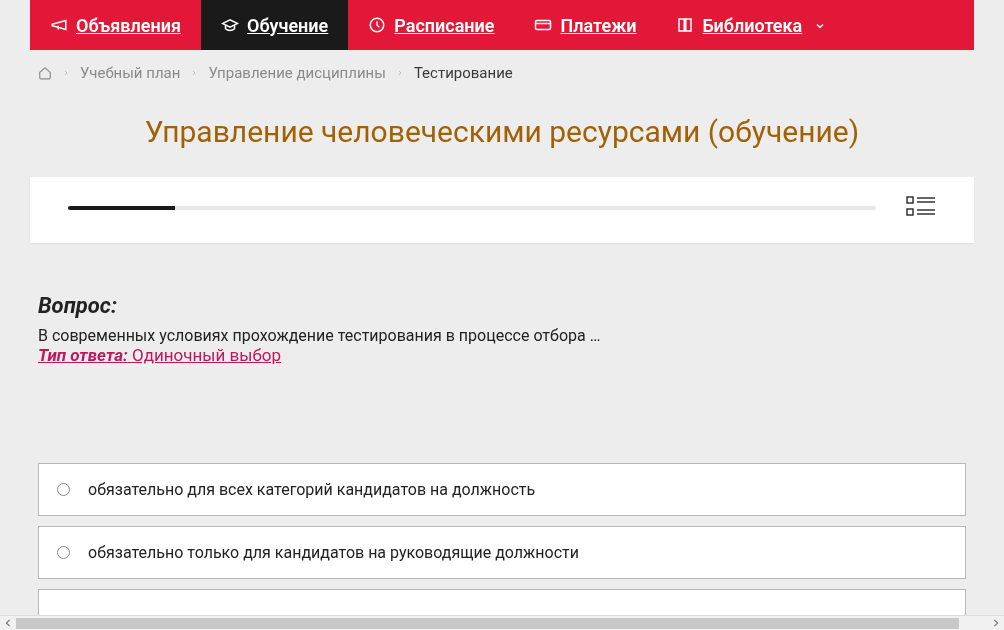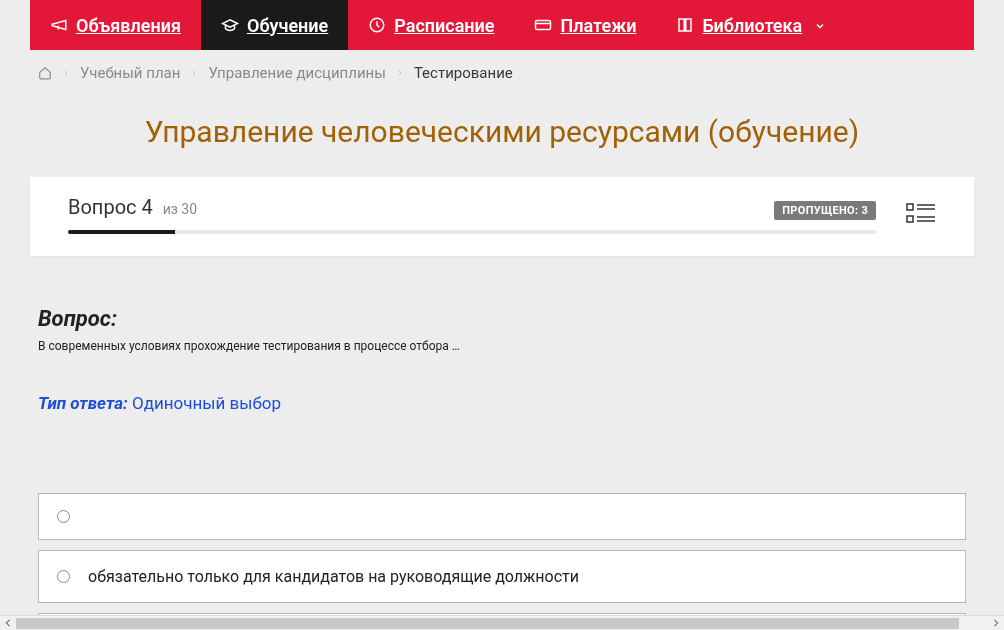--- a/index.html
+++ b/index.html
@@ -148,28 +148,28 @@
     .question-block {
       padding: 50px 8px 30px 8px;
     }
     .q-head {
       font-size: 22px;
       color: #222;
       margin-bottom: 8px;
     }
     .q-head i { font-style: italic; font-weight: 700; }
     .q-text {
-      font-size: 12px;
+      font-size: 16px;
       color: #222;
-      margin-bottom: 40px;
     }
     .ans-type {
       font-size: 17px;
-      color: #1d4ed8;
-      margin-bottom: 50px;
+      color: #be185d;
+      margin-bottom: 68px;
+      text-decoration: underline;
     }
     .ans-type i { font-style: italic; font-weight: 700; }
     .options {
       padding: 0 8px;
     }
     .option {
       border: 1px solid #b8b8b8;
       background: #fff;
       padding: 16px 18px;
       margin-bottom: 10px;
@@ -303,27 +303,20 @@
           <path d="M9 6l6 6-6 6"></path>
         </svg>
     </span>
     <span class="crumb current">Тестирование</span>
   </div>
 
   <div class="page-title">Управление человеческими ресурсами (обучение)</div>
 
   <div class="status-card">
     <div class="status-left">
-      <div class="q-line">
-        <span>
-          <span class="q-label">Вопрос 4</span>
-          <span class="q-of">из 30</span>
-        </span>
-        <span class="skipped-badge">ПРОПУЩЕНО: 3</span>
-      </div>
       <div class="prog-bar">
         <div class="prog-fill"></div>
       </div>
     </div>
     <div class="list-icon">
       <svg viewBox="0 0 30 26" fill="none" stroke="#333" stroke-width="1.5">
         <rect x="1" y="2" width="6" height="6"></rect>
         <line x1="11" y1="3" x2="29" y2="3"></line>
         <line x1="11" y1="7" x2="29" y2="7"></line>
         <rect x="1" y="14" width="6" height="6"></rect>
@@ -340,20 +333,21 @@
     <div class="q-text">В современных условиях прохождение тестирования в процессе отбора …</div>
     <div class="ans-type">
       <i>Тип ответа:</i>
       <span>Одиночный выбор</span>
     </div>
   </div>
 
   <div class="options">
     <div class="option">
       <span class="radio"></span>
+      <span class="option-text">обязательно для всех категорий кандидатов на должность</span>
     </div>
     <div class="option">
       <span class="radio"></span>
       <span class="option-text">обязательно только для кандидатов на руководящие должности</span>
     </div>
     <div class="option">
       
       
     </div>
   </div>

